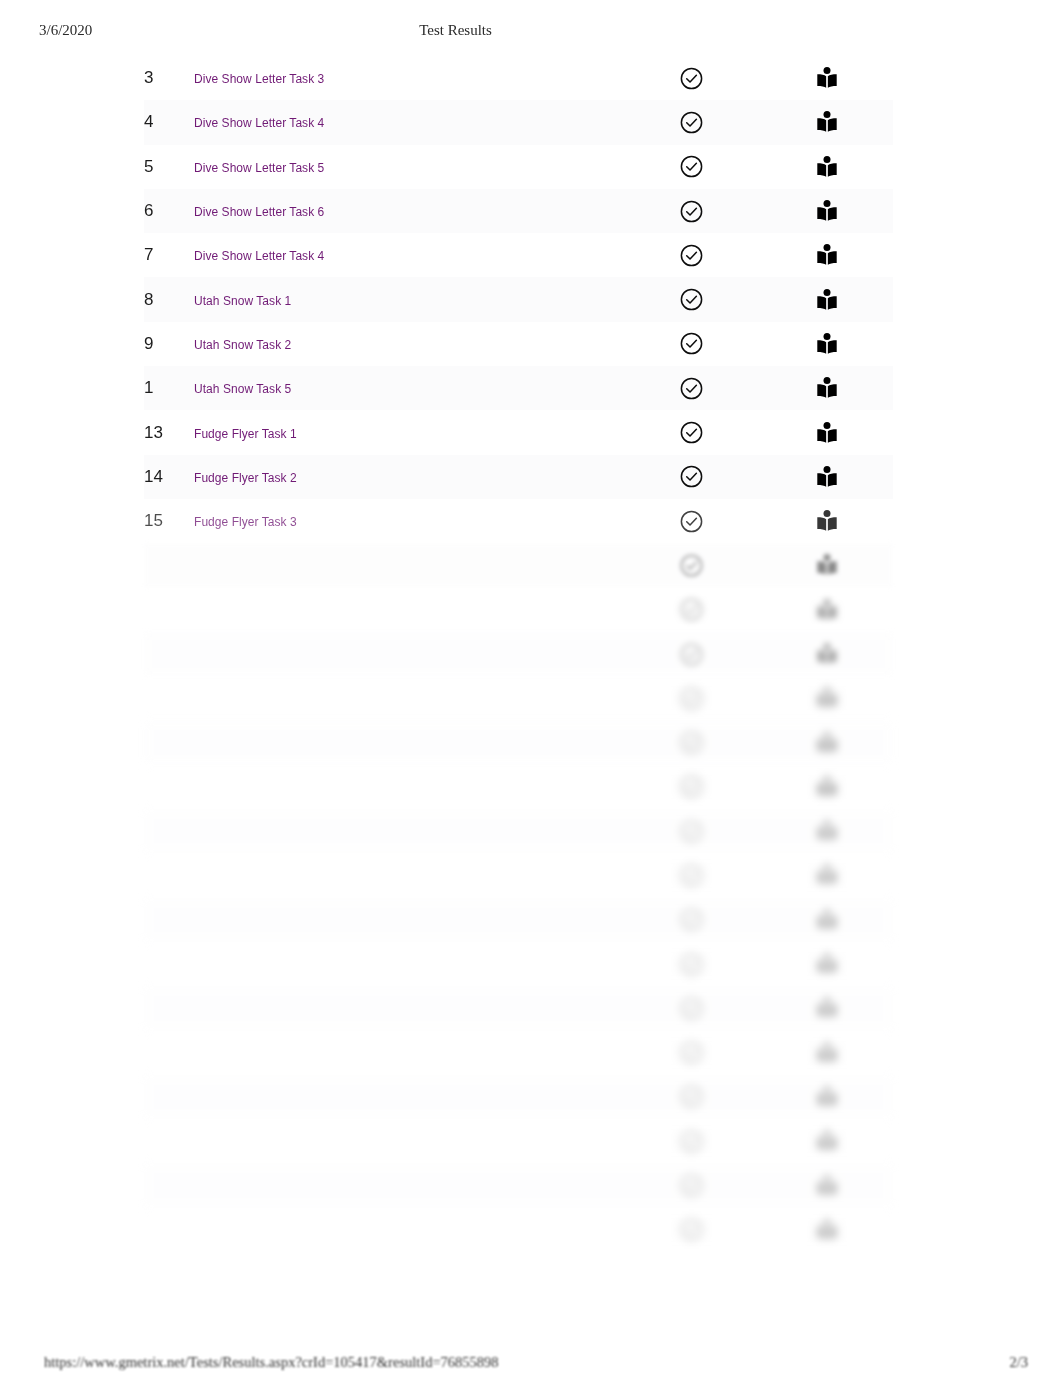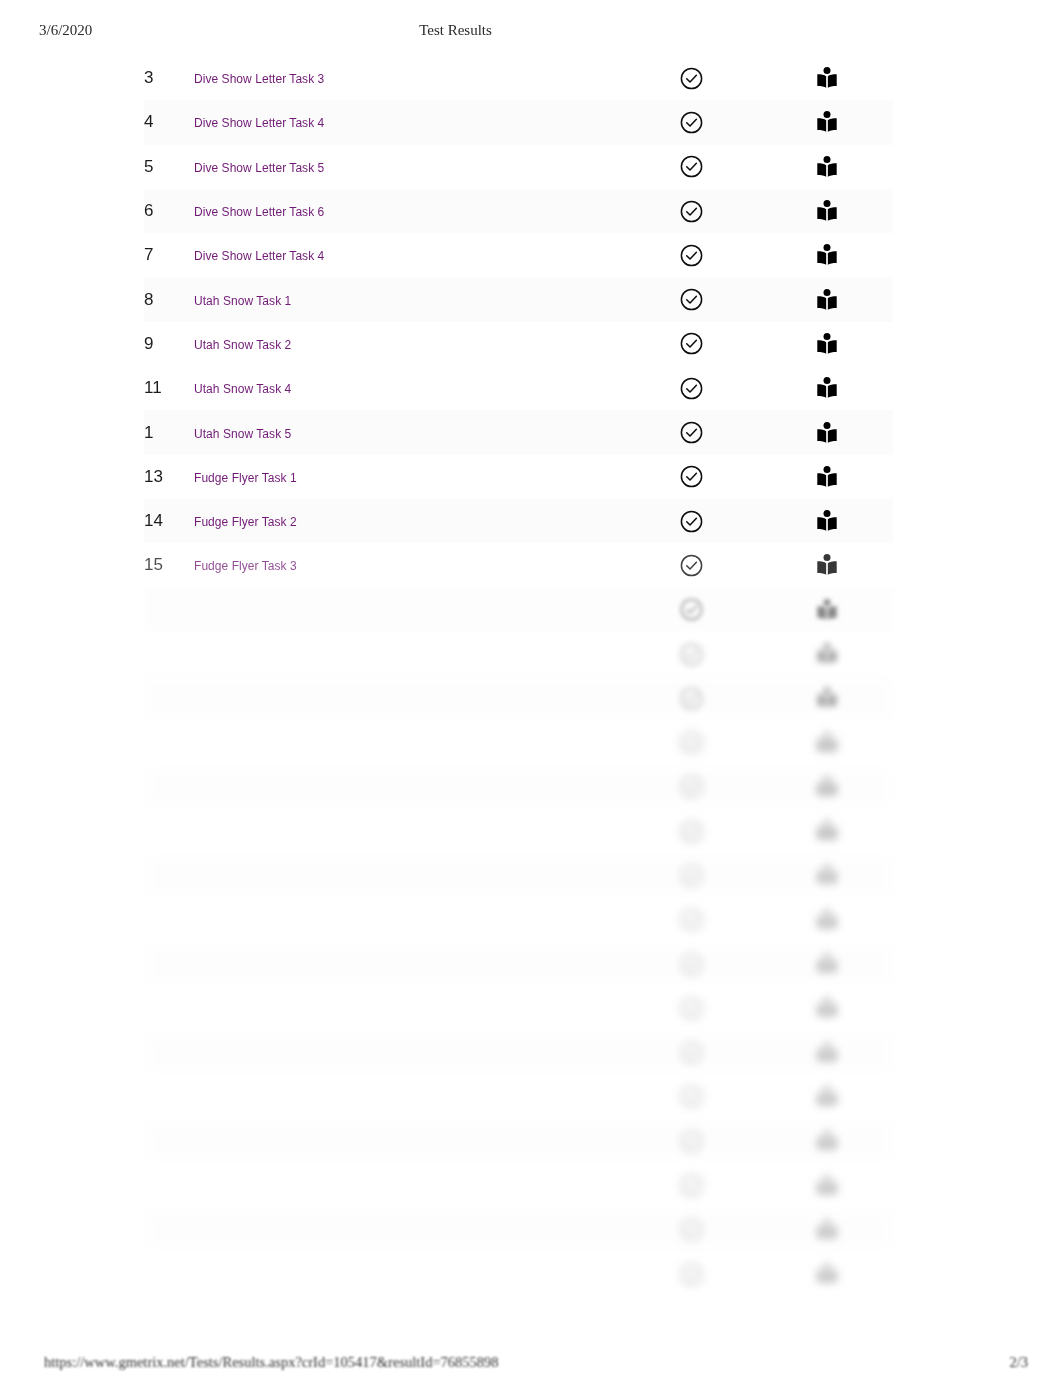--- a/index.html
+++ b/index.html
@@ -221,33 +221,20 @@
           <td class="col-status"><span class="icon-check"><svg width="25" height="25" viewBox="0 0 24 24" fill="none" stroke="#0d0d0d" stroke-width="1.45" stroke-linecap="round" stroke-linejoin="round">
                 <circle cx="12" cy="12" r="9.7"></circle>
                 <path d="M7.4 12.2 L10.6 15.4 L16.7 8.9"></path>
               </svg></span></td>
           <td class="col-doc"><span class="icon-reader"><svg width="26" height="26" viewBox="0 0 26 26" fill="#000000">
                 <circle cx="13" cy="5.4" r="3.5"></circle>
                 <path d="M12.15 11.2 C10.4 9.9 7.4 9.35 3.3 9.35 L3.3 20.9 C7.4 20.9 10.4 21.45 12.15 22.75 Z"></path>
                 <path d="M13.85 11.2 C15.6 9.9 18.6 9.35 22.7 9.35 L22.7 20.9 C18.6 20.9 15.6 21.45 13.85 22.75 Z"></path>
               </svg></span></td>
         </tr>
-        <tr class="odd fade-row">
-          <td class="col-num"><span class="cell-num">11</span></td>
-          <td class="col-name"><span class="cell-name">Utah Snow Task 4</span></td>
-          <td class="col-status"><span class="icon-check"><svg width="25" height="25" viewBox="0 0 24 24" fill="none" stroke="#0d0d0d" stroke-width="1.45" stroke-linecap="round" stroke-linejoin="round">
-                <circle cx="12" cy="12" r="9.7"></circle>
-                <path d="M7.4 12.2 L10.6 15.4 L16.7 8.9"></path>
-              </svg></span></td>
-          <td class="col-doc"><span class="icon-reader"><svg width="26" height="26" viewBox="0 0 26 26" fill="#000000">
-                <circle cx="13" cy="5.4" r="3.5"></circle>
-                <path d="M12.15 11.2 C10.4 9.9 7.4 9.35 3.3 9.35 L3.3 20.9 C7.4 20.9 10.4 21.45 12.15 22.75 Z"></path>
-                <path d="M13.85 11.2 C15.6 9.9 18.6 9.35 22.7 9.35 L22.7 20.9 C18.6 20.9 15.6 21.45 13.85 22.75 Z"></path>
-              </svg></span></td>
-        </tr>
         <tr class="even fade-row">
           <td class="col-num"><span class="cell-num">1</span></td>
           <td class="col-name"><span class="cell-name">Utah Snow Task 5</span></td>
           <td class="col-status"><span class="icon-check"><svg width="25" height="25" viewBox="0 0 24 24" fill="none" stroke="#0d0d0d" stroke-width="1.45" stroke-linecap="round" stroke-linejoin="round">
                 <circle cx="12" cy="12" r="9.7"></circle>
                 <path d="M7.4 12.2 L10.6 15.4 L16.7 8.9"></path>
               </svg></span></td>
           <td class="col-doc"><span class="icon-reader"><svg width="26" height="26" viewBox="0 0 26 26" fill="#000000">
                 <circle cx="13" cy="5.4" r="3.5"></circle>
                 <path d="M12.15 11.2 C10.4 9.9 7.4 9.35 3.3 9.35 L3.3 20.9 C7.4 20.9 10.4 21.45 12.15 22.75 Z"></path>

